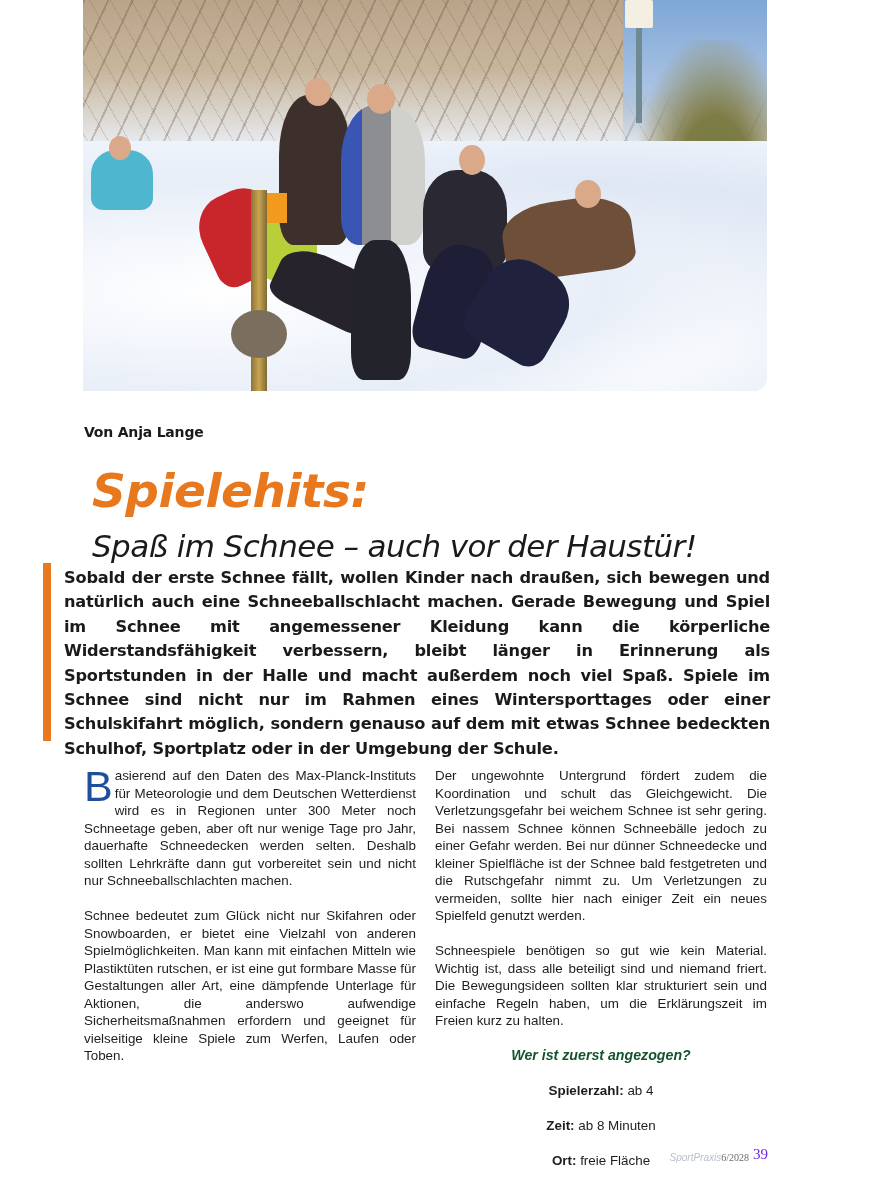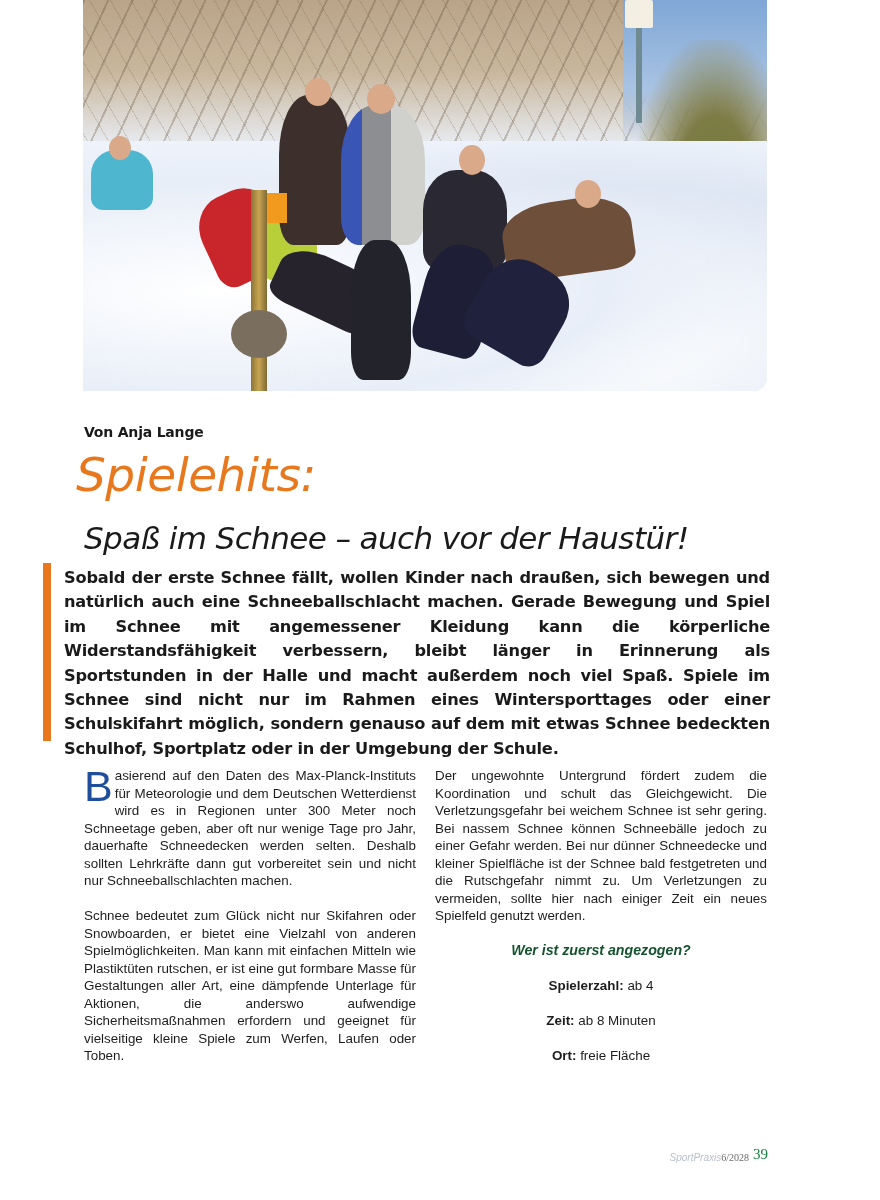--- a/index.html
+++ b/index.html
@@ -46,21 +46,21 @@
   .col.right { left: 435px; }
   .col p { margin: 0 0 17.5px 0; }
   .dropcap { float: left; font-family: "Liberation Sans", sans-serif; font-size: 43px; line-height: 34px; color: #1f4f9c; margin: 2px 2px 0 0; }
   .game-title { font-family: "Liberation Sans", sans-serif; font-weight: bold; font-style: italic; font-size: 14.2px; color: #14532d; text-align: center; margin: 0 0 18px 0; }
   .info-line { margin: 0; text-align: center; }
   .info-line b { font-weight: bold; }
 
   .footer { position: absolute; right: 112px; top: 1146px; display: flex; align-items: flex-end; }
   .footer .mag { font-family: "Liberation Sans", sans-serif; font-style: italic; font-size: 10px; color: #b9c0cb; }
   .footer .issue { font-family: "Liberation Serif", serif; font-size: 10px; color: #6a6a6a; }
-  .footer .page { font-family: "Liberation Serif", serif; font-size: 15px; color: #15803d; margin-left: 4px; }
+  .footer .page { font-family: "Liberation Serif", serif; font-size: 15px; color: #6d28d9; margin-left: 4px; }
 </style>
 </head>
 <body>
 
 <div class="photo">
   <div class="branches"></div>
   <div class="sky"></div>
   <div class="lamp"></div>
   <div class="lamppost"></div>
   <div class="treeR"></div>
@@ -82,35 +82,36 @@
   <div class="person" style="left:420px;top:200px;width:130px;height:75px;background:#6e4f39;transform:rotate(-8deg);"></div>
   <div class="person" style="left:392px;top:262px;width:90px;height:95px;background:#20223d;transform:rotate(30deg);"></div>
   <div class="head" style="left:492px;top:180px;width:26px;height:28px;"></div>
 
   <div class="pole"></div>
   <div class="pole-box"></div>
   <div class="pole-sign" style="z-index:0;"></div>
 </div>
 
 <div class="byline">Von Anja Lange</div>
-<h1 class="title" style="margin:0;">Spielehits:</h1>
-<h2 class="subtitle" style="margin:8px;font-weight:normal;">Spaß im Schnee – auch vor der Haustür!</h2>
+<h1 class="title" style="margin:16px;font-weight:bold;">Spielehits:</h1>
+<h2 class="subtitle" style="margin:16px;font-weight:normal;">Spaß im Schnee – auch vor der Haustür!</h2>
 
 <div class="lead-bar"></div>
 <p class="lead" style="margin:0;">Sobald der erste Schnee fällt, wollen Kinder nach draußen, sich bewegen und natürlich auch eine Schneeballschlacht machen. Gerade Bewegung und Spiel im Schnee mit angemessener Kleidung kann die körperliche Widerstandsfähigkeit verbessern, bleibt länger in Erinnerung als Sportstunden in der Halle und macht außerdem noch viel Spaß. Spiele im Schnee sind nicht nur im Rahmen eines Wintersporttages oder einer Schulskifahrt möglich, sondern genauso auf dem mit etwas Schnee bedeckten Schulhof, Sportplatz oder in der Umgebung der Schule.</p>
 
 <div class="col left">
   <p>
     <span class="dropcap">B</span><span>asierend auf den Daten des Max-Planck-Instituts für Meteorologie und dem Deutschen Wetterdienst wird es in Regionen unter 300 Meter noch Schneetage geben, aber oft nur wenige Tage pro Jahr, dauerhafte Schneedecken werden selten. Deshalb sollten Lehrkräfte dann gut vorbereitet sein und nicht nur Schneeballschlachten machen.</span>
   </p>
   <p>Schnee bedeutet zum Glück nicht nur Skifahren oder Snowboarden, er bietet eine Vielzahl von anderen Spielmöglichkeiten. Man kann mit einfachen Mitteln wie Plastiktüten rutschen, er ist eine gut formbare Masse für Gestaltungen aller Art, eine dämpfende Unterlage für Aktionen, die anderswo aufwendige Sicherheitsmaßnahmen erfordern und geeignet für vielseitige kleine Spiele zum Werfen, Laufen oder Toben.</p>
 </div>
 
 <div class="col right">
   <p>Der ungewohnte Untergrund fördert zudem die Koordination und schult das Gleichgewicht. Die Verletzungsgefahr bei weichem Schnee ist sehr gering. Bei nassem Schnee können Schneebälle jedoch zu einer Gefahr werden. Bei nur dünner Schneedecke und kleiner Spielfläche ist der Schnee bald festgetreten und die Rutschgefahr nimmt zu. Um Verletzungen zu vermeiden, sollte hier nach einiger Zeit ein neues Spielfeld genutzt werden.</p>
+  <p>Schneespiele benötigen so gut wie kein Material. Wichtig ist, dass alle beteiligt sind und niemand friert. Die Bewegungsideen sollten klar strukturiert sein und einfache Regeln haben, um die Erklärungszeit im Freien kurz zu halten.</p>
   <p class="game-title">Wer ist zuerst angezogen?</p>
   <p class="info-line"><b>Spielerzahl:</b><span> ab 4</span></p>
   <p class="info-line"><b>Zeit:</b><span> ab 8 Minuten</span></p>
   <p class="info-line"><b>Ort:</b><span> freie Fläche</span></p>
 </div>
 
 <div class="footer">
   <span class="mag">SportPraxis</span>
   <span class="issue">6/2028</span>
   <span class="page">39</span>

